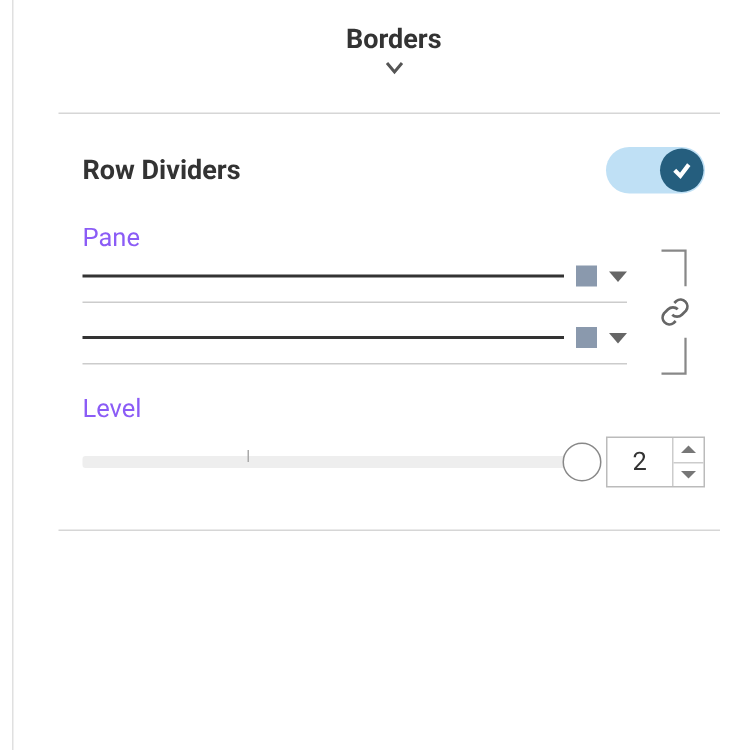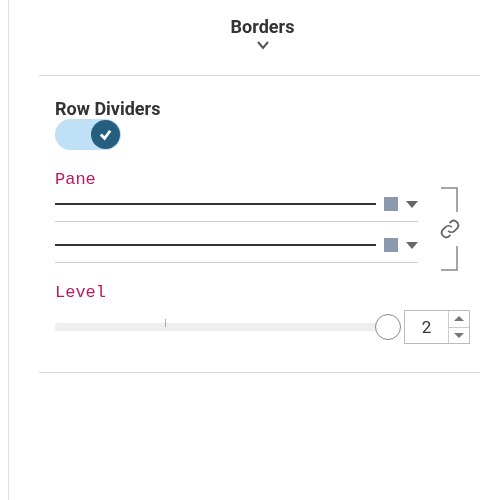--- a/index.html
+++ b/index.html
@@ -32,23 +32,22 @@
     color: #333;
   }
   .chevron svg { width: 16px; height: 16px; stroke: #555; stroke-width: 2; fill: none; }
   
   .group {
     padding: 22px 10px 0 16px;
   }
   .group-header {
     display: flex;
     justify-content: space-between;
-    align-items: flex-start;
+    align-items: center;
     margin-bottom: 20px;
-    flex-direction: column;
   }
   .group-title {
     font-weight: 700;
     font-size: 18px;
     color: #333;
   }
   
   .toggle {
     width: 66px;
     height: 31px;
@@ -92,23 +91,22 @@
   .link-bracket svg { display: block; }
   .link-icon {
     width: 22px;
     height: 22px;
     margin: 6px 0;
   }
   .link-icon svg { stroke: #666; stroke-width: 2; fill: none; width: 22px; height: 22px; }
   
   .label {
     font-size: 17px;
-    color: #be185d;
+    color: #8b5cf6;
     margin-bottom: 8px;
-    font-family: Liberation Mono, monospace;
   }
   .line-control {
     display: flex;
     align-items: center;
     gap: 8px;
     border-bottom: 1px solid #ccc;
     padding-bottom: 10px;
     margin-bottom: 16px;
   }
   .line-preview {

